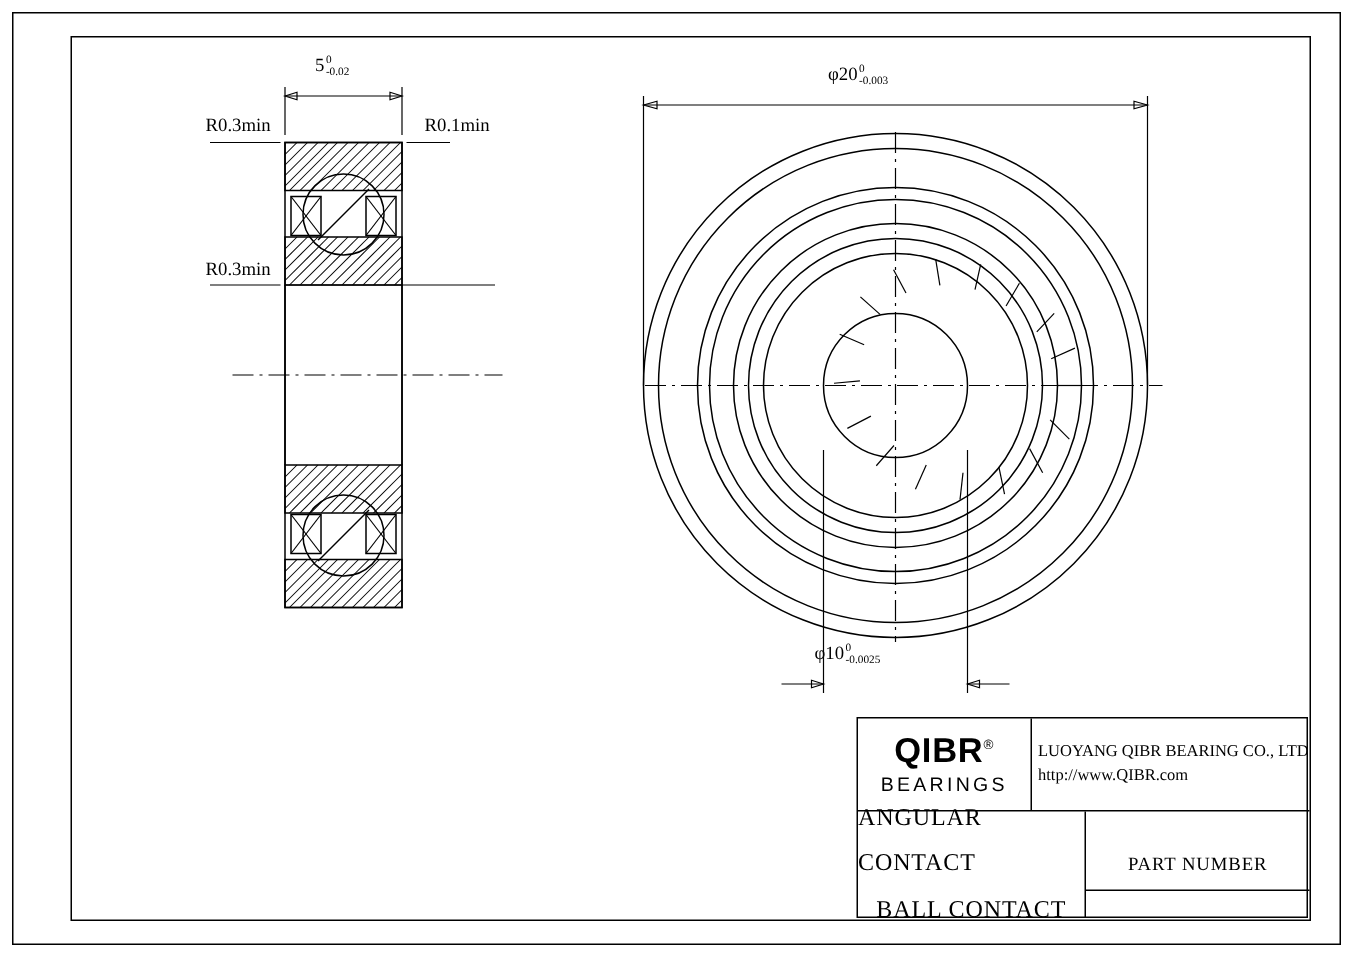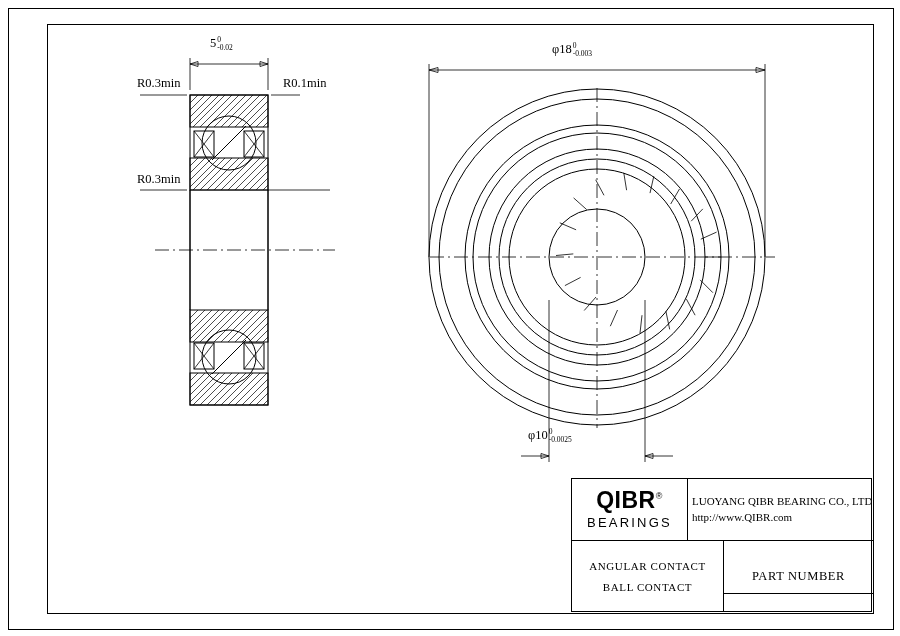--- a/index.html
+++ b/index.html
@@ -19,21 +19,21 @@
   .tb{position:absolute;left:571px;top:478px;width:301px;height:134px;border:1px solid #000;box-sizing:border-box;}
   .tb-top{position:absolute;left:0;top:0;width:301px;height:62px;border-bottom:1px solid #000;box-sizing:border-box;display:flex;align-items:center;}
   .tb-logo{width:116px;height:100%;border-right:1px solid #000;box-sizing:border-box;display:flex;flex-direction:column;justify-content:center;align-items:center;text-align:right;}
   .logo-main{font-family:"Liberation Sans",sans-serif;font-weight:bold;font-size:23px;letter-spacing:0.5px;line-height:1;position:relative;}
   .logo-reg{font-size:9px;vertical-align:super;font-weight:normal;}
   .logo-sub{font-family:"Liberation Sans",sans-serif;font-size:13px;letter-spacing:2.2px;margin-top:3px;}
   .tb-company{flex:1;display:flex;flex-direction:column;justify-content:center;align-items:flex-start;padding-left:4px;}
   .tb-company div{font-size:11px;line-height:1.45;}
   .tb-bot{position:absolute;left:0;top:62px;width:301px;height:71px;display:flex;}
   .tb-left{width:152px;border-right:1px solid #000;box-sizing:border-box;display:flex;flex-direction:column;justify-content:center;align-items:center;}
-  .tb-left div{font-size:11px;line-height:1.9;letter-spacing:0.6px;}
+  .tb-left div{font-size:16px;line-height:1.9;letter-spacing:0.6px;}
   .tb-right{flex:1;display:flex;flex-direction:column;justify-content:center;}
   .tb-pn-label{height:35px;border-bottom:1px solid #000;box-sizing:border-box;display:flex;justify-content:center;align-items:center;font-size:12.5px;letter-spacing:0.6px;}
   .tb-pn-value{flex:1;display:flex;justify-content:center;align-items:center;font-size:12px;letter-spacing:0.2px;}
 
   .lbl{position:absolute;font-family:"Liberation Serif",serif;font-size:12.5px;white-space:nowrap;}
   .tol{display:inline-block;vertical-align:middle;font-size:7.5px;line-height:1.05;text-align:left;margin-left:1px;}
 </style>
 </head>
 <body>
 
@@ -220,24 +220,24 @@
 
   <div class="lbl" style="left:137px;top:76px;">R0.3min</div>
   <div class="lbl" style="left:283px;top:76px;">R0.1min</div>
   <div class="lbl" style="left:137px;top:172px;">R0.3min</div>
 
   <div class="lbl" style="left:210px;top:36px;">
     <span>5</span><span class="tol"><span style="display:block">0</span><span style="display:block">-0.02</span></span>
   </div>
 
   <div class="lbl" style="left:552px;top:42px;">
-    <span>φ</span><span>18</span><span class="tol"><span style="display:block">0</span><span style="display:block">-0.003</span></span>
-  </div>
-
-  <div class="lbl" style="left:528px;top:428px;">
+    <span>φ</span><span>20</span><span class="tol"><span style="display:block">0</span><span style="display:block">-0.003</span></span>
+  </div>
+
+  <div class="lbl" style="left:543px;top:428px;">
     <span>φ</span><span>10</span><span class="tol"><span style="display:block">0</span><span style="display:block">-0.0025</span></span>
   </div>
 
   <div class="tb">
     <div class="tb-top">
       <div class="tb-logo">
         <div class="logo-main"><span>QIBR</span><span class="logo-reg">®</span></div>
         <div class="logo-sub">BEARINGS</div>
       </div>
       <div class="tb-company">

